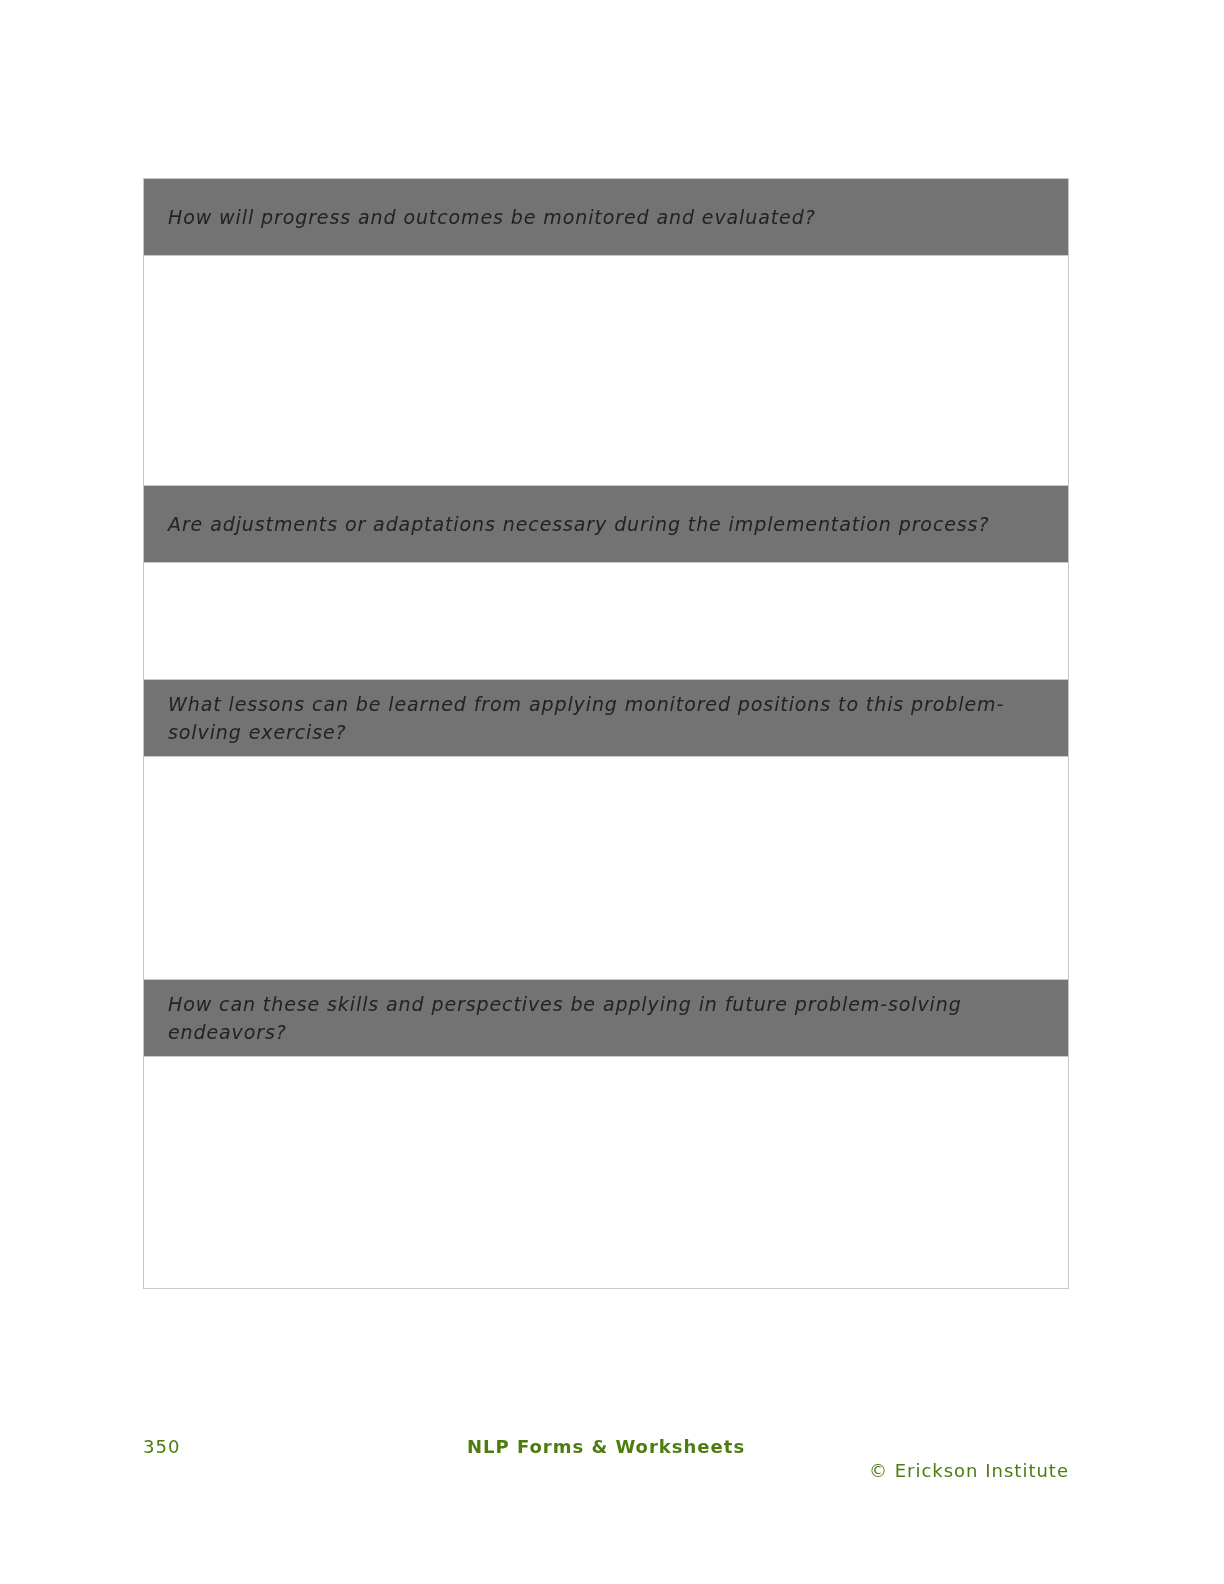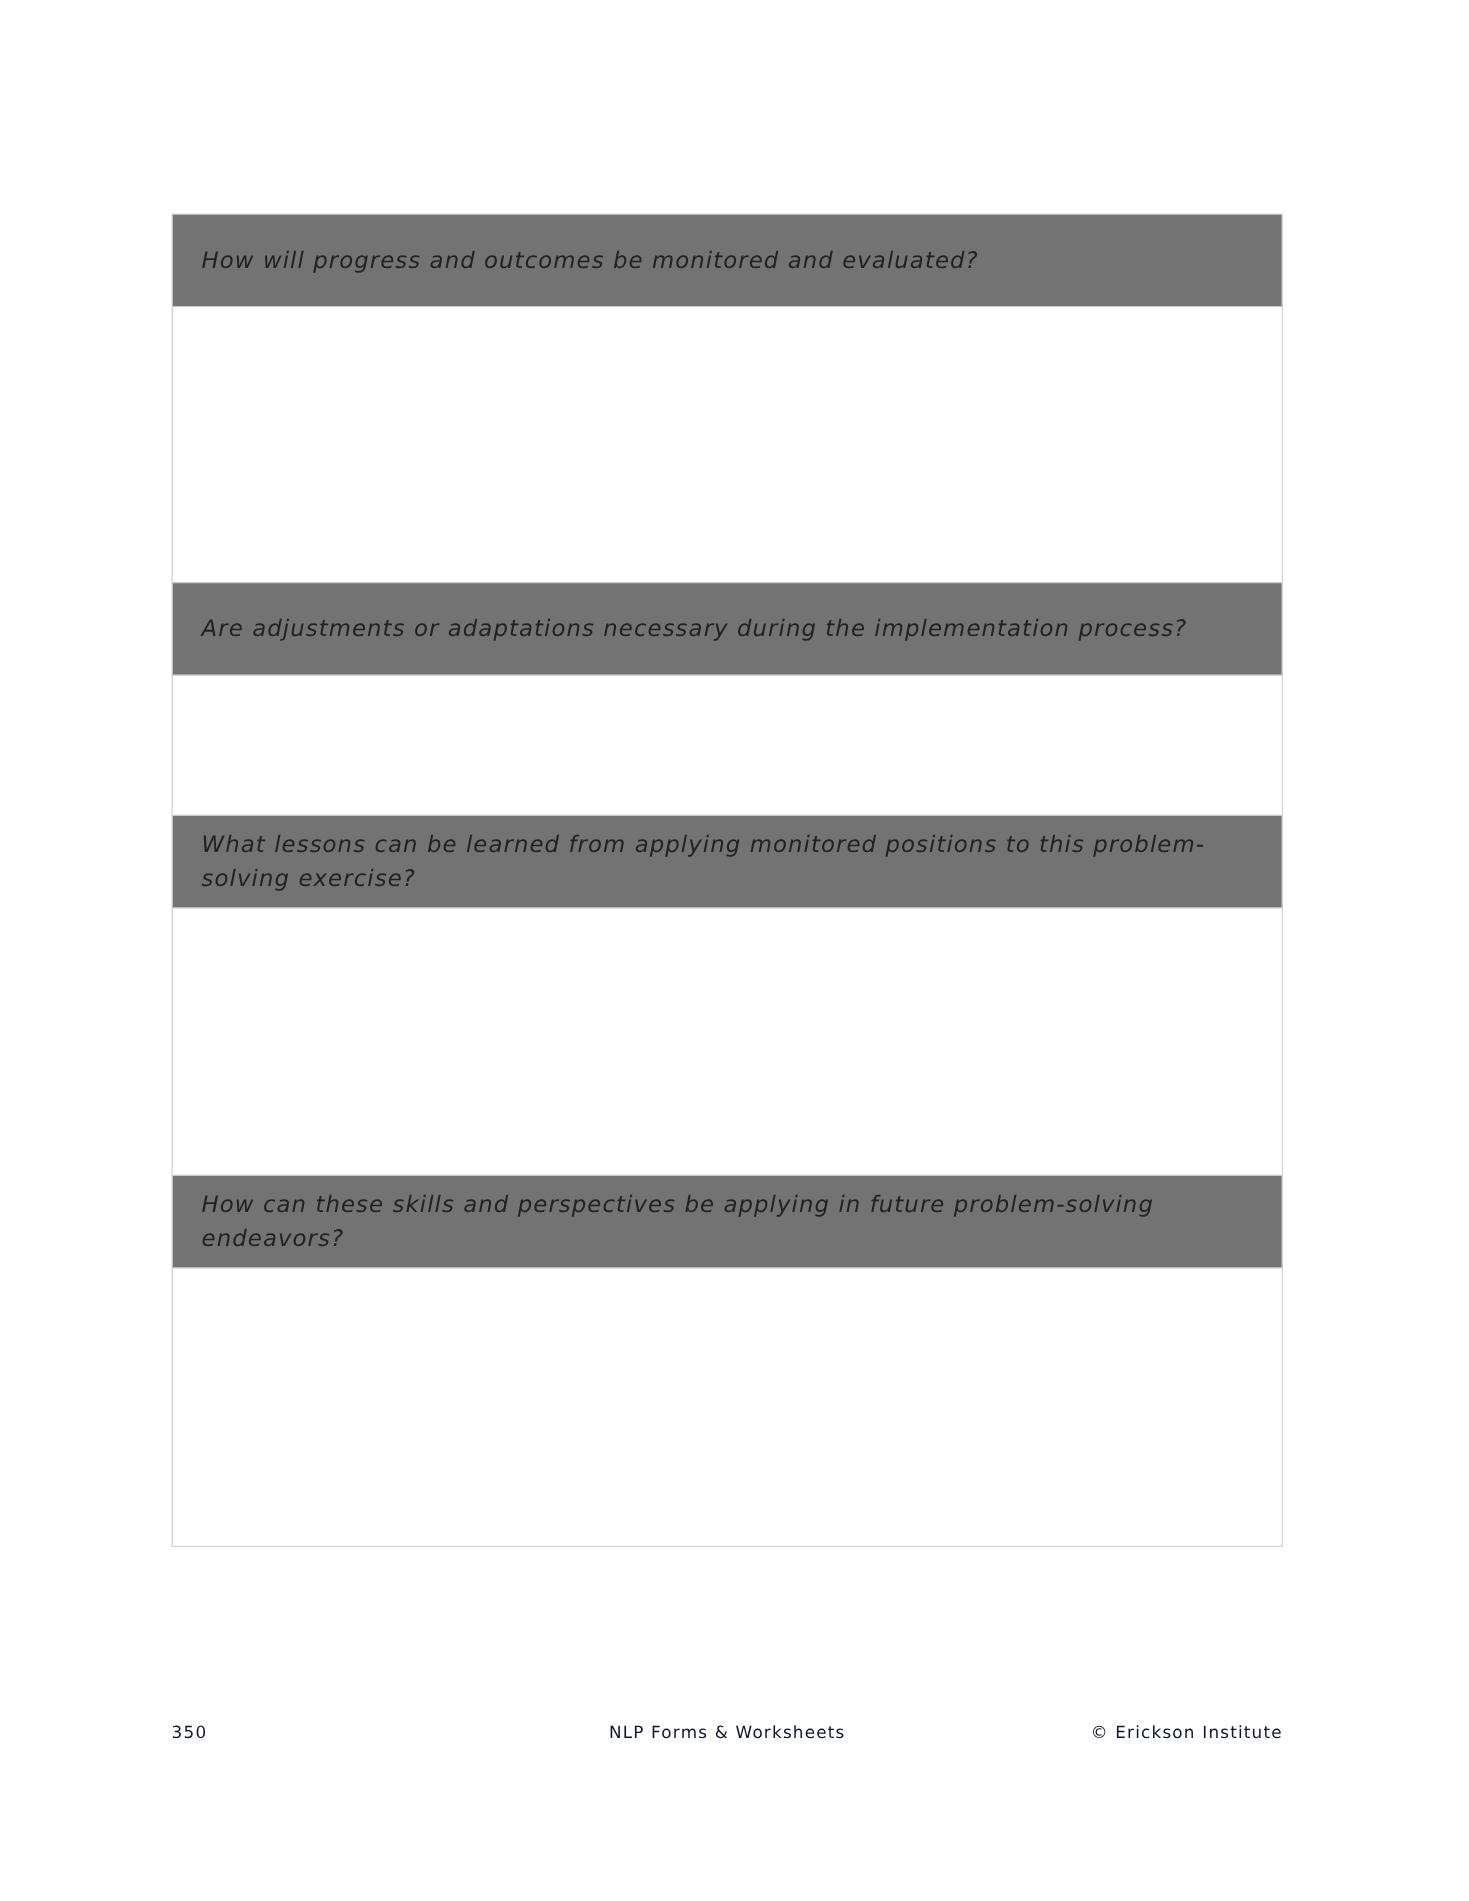--- a/index.html
+++ b/index.html
@@ -45,32 +45,32 @@
     .q-block:last-child .q-answer {
       border-bottom: none;
     }
     .footer {
       position: absolute;
       top: 1436px;
       left: 143px;
       width: 926px;
       height: 24px;
       font-family: "DejaVu Sans", "Liberation Sans", sans-serif;
-      font-size: 14px;
+      font-size: 18px;
       letter-spacing: 1px;
-      color: #0f172a;
+      color: #4d7c0f;
     }
     .footer span {
       position: absolute;
       top: 0;
       white-space: nowrap;
     }
     .footer .page-num { left: 0; }
-    .footer .book-title { left: 50%; transform: translateX(-50%); }
-    .footer .copyright { right: 0; }
+    .footer .book-title { left: 50%; transform: translateX(-50%); font-weight: bold; }
+    .footer .copyright { right: 0; margin-top: 24px; }
   </style>
 </head>
 <body>
 
 <div class="worksheet">
 
   <div class="q-block">
     <div class="q-header">
       <span>How will progress and outcomes be monitored and evaluated?</span>
     </div>

